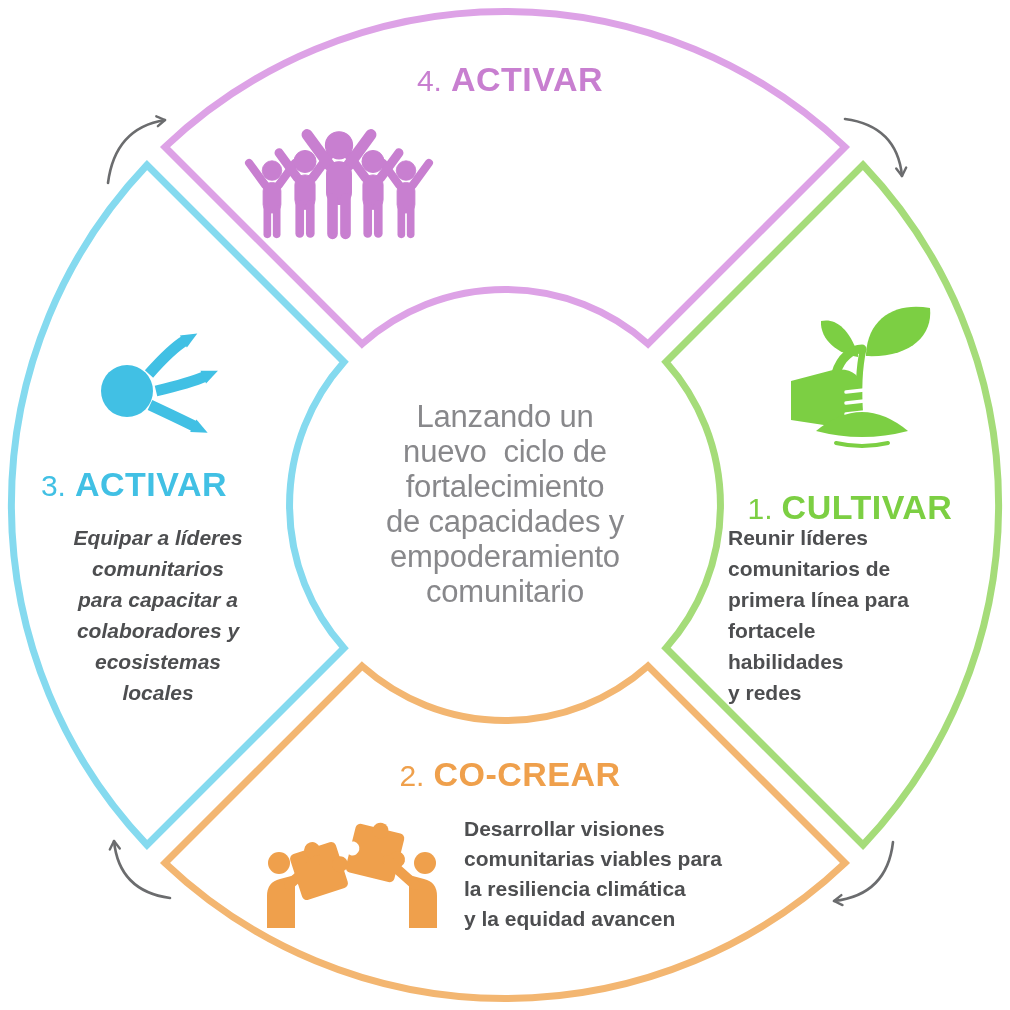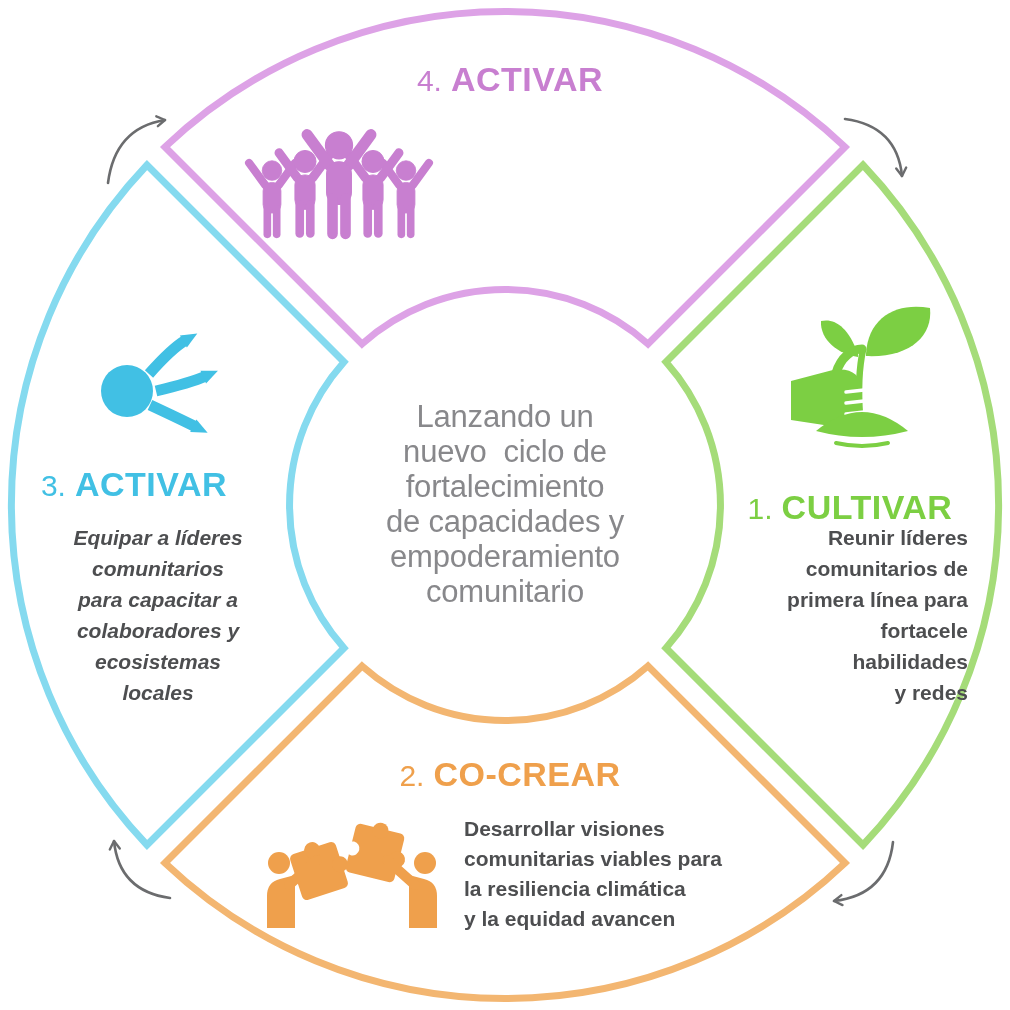--- a/index.html
+++ b/index.html
@@ -28,21 +28,21 @@
   .pbody{
     position:absolute;font-weight:700;font-size:21px;line-height:31px;
     white-space:pre-line;
   }
   .t-activar{left:310px;top:60px;width:400px;}
   .t-cultivar{left:700px;top:444px;width:300px;margin-top:44px;}
   .t-propagar{left:-16px;top:465px;width:300px;}
   .t-cocrear{left:335px;top:755px;width:350px;}
 
   .b-activar{left:447px;top:101px;text-align:left;}
-  .b-cultivar{left:728px;top:522px;width:240px;text-align:right;}
+  .b-cultivar{left:728px;top:522px;width:240px;text-align:left;}
   .b-propagar{left:38px;top:522px;width:240px;text-align:center;}
   .b-cocrear{left:464px;top:814px;text-align:left;line-height:30px;}
 
   .center-text{
     position:absolute;left:325px;top:399px;width:360px;text-align:center;
     font-weight:400;font-size:31px;line-height:35px;white-space:pre-wrap;
     letter-spacing:-.2px;
   }
 </style>
 </head>

